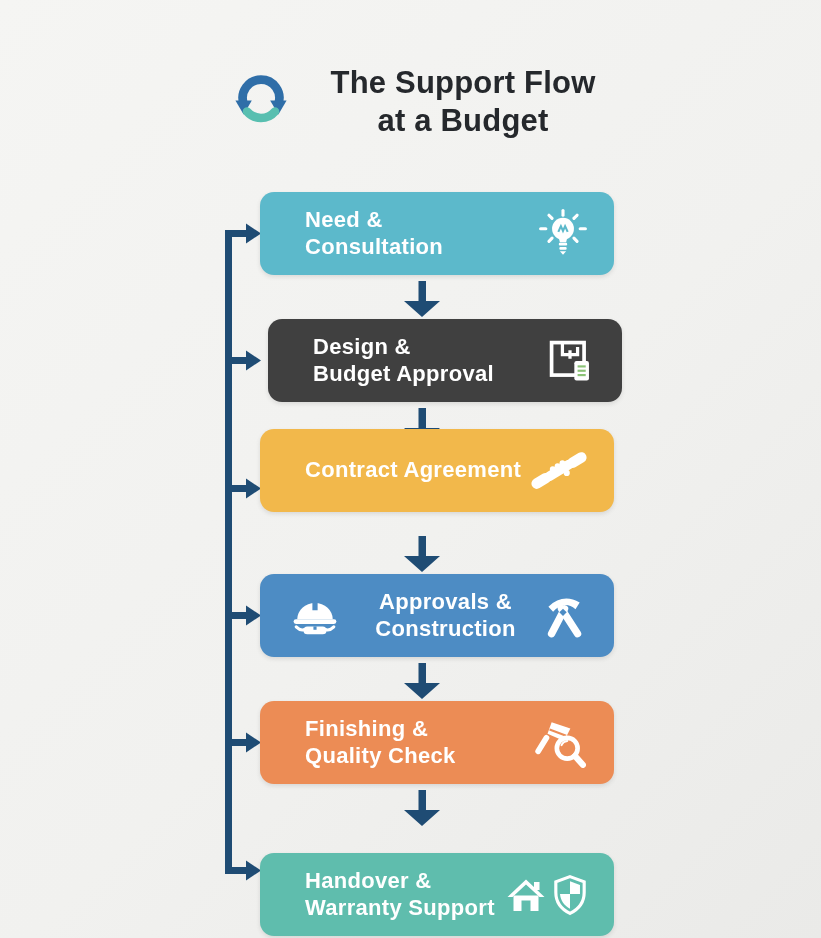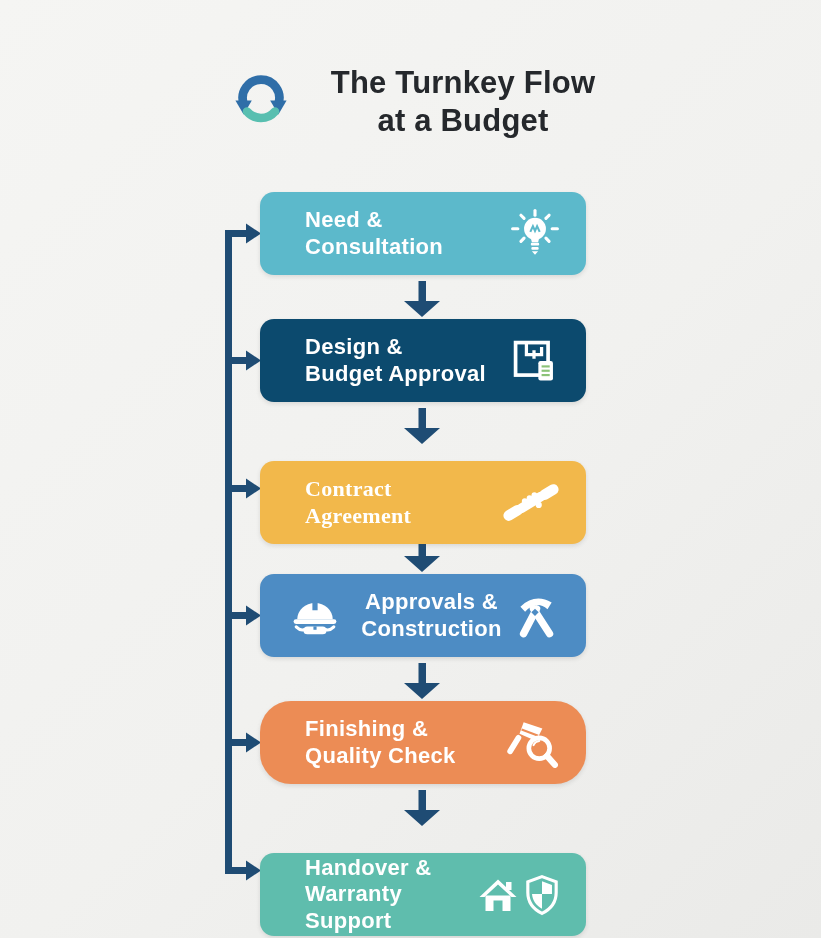--- a/index.html
+++ b/index.html
@@ -18,45 +18,45 @@
   .title-block{position:absolute;left:230px;top:64px;display:flex;align-items:flex-start;}
   .logo{width:62px;height:56px;margin-top:6px;flex:none;}
   .title-text{width:330px;margin-left:6px;text-align:center;color:var(--title);
     font-weight:bold;font-size:31px;line-height:38px;letter-spacing:.2px;}
   
   .connectors{position:absolute;left:0;top:0;width:821px;height:938px;pointer-events:none;}
   .connectors path{stroke:var(--navy);fill:none;}
   .connectors polygon,.connectors rect{fill:var(--navy);}
   
   .step{
-    position:absolute;left:260px;width:326px;height:83px;border-radius:14px;
+    position:absolute;left:260px;width:354px;height:83px;border-radius:14px;
     display:flex;align-items:center;padding:0 26px 0 45px;
     box-shadow:0 2px 4px rgba(70,70,70,.14);
   }
   .step .label{flex:1;color:#fff;font-weight:bold;font-size:22px;line-height:26.5px;
     letter-spacing:.3px;white-space:pre-line;}
   .step .icon{flex:none;display:flex;align-items:center;justify-content:center;}
   .step .icon-left{margin-right:14px;margin-left:-14px;}
   .step.center .label{text-align:center;}
-  .s0{top:192px;} .s1{top:319px;} .s2{top:461px;font-family:Liberation Serif, serif;} .s3{top:574px;} .s4{top:701px;} .s5{top:829px;margin-top:24px;}
+  .s0{top:192px;} .s1{top:319px;} .s2{top:429px;} .s3{top:574px;} .s4{top:701px;} .s5{top:829px;margin-top:24px;}
 </style>
 </head>
 <body>
 
 <div class="canvas">
 
   <div class="title-block">
     <svg class="logo" viewBox="0 0 64 58">
       <path d="M14 35 A19 19 0 1 1 50 35" stroke="var(--logo-blue)" stroke-width="9" fill="none"></path>
       <polygon points="5.5,31.5 22.5,31.5 14,46" fill="var(--logo-blue)"></polygon>
       <polygon points="41.5,31.5 58.5,31.5 50,46" fill="var(--logo-blue)"></polygon>
       <path d="M17.5 43 A19 19 0 0 0 46.5 43" stroke="var(--logo-teal)" stroke-width="9" fill="none" stroke-linecap="round"></path>
     </svg>
     <div class="title-text">
-      <div>The Turnkey Flow</div>
+      <div>The Support Flow</div>
       <div>at a Budget</div>
     </div>
   </div>
 
   <svg class="connectors" viewBox="0 0 821 938">
 
     <path d="M228.5 233.5 V870.5" stroke-width="7"></path>
 
     <g>
       <path d="M225 233.5 H247" stroke-width="7"></path>
@@ -104,21 +104,21 @@
         <circle cx="24" cy="19" r="10.5" fill="#fff"></circle>
         <polygon points="20,28 28,28 27,32 21,32" fill="#fff"></polygon>
         <path d="M19.5 22 L22 16.5 L24 21 L26 16.5 L28.5 22" stroke="currentColor" stroke-width="2" fill="none"></path>
         <rect x="20" y="32.5" width="8" height="2.6" rx="1" fill="#fff"></rect>
         <rect x="20.5" y="36.5" width="7" height="2.6" rx="1" fill="#fff"></rect>
         <polygon points="21,40.5 27,40.5 24,44" fill="#fff"></polygon>
       </svg>
     </span>
   </div>
 
-  <div class="step s1" style="background: #0c4a6e; color: rgb(140, 195, 119);">
+  <div class="step s1" style="background: #404040; color: rgb(140, 195, 119); margin-left: 8px;">
     <div class="label">Design &amp;
 Budget Approval</div>
     <span class="icon">
       <svg width="52" height="52" viewBox="0 0 48 48">
         <rect x="7" y="7" width="30" height="30" fill="none" stroke="#fff" stroke-width="3.4"></rect>
         <path d="M17 7 V18 H24 M24 14 V22 M24 18 H31 V11" stroke="#fff" stroke-width="3" fill="none"></path>
         <rect x="28" y="24" width="13.5" height="18" rx="2" fill="#fff"></rect>
         <g stroke="currentColor" stroke-width="2">
           <line x1="31" y1="29" x2="38.5" y2="29"></line>
           <line x1="31" y1="33" x2="38.5" y2="33"></line>
@@ -164,21 +164,21 @@
     <span class="icon">
       <svg width="50" height="50" viewBox="0 0 48 48">
         <line x1="25.5" y1="17" x2="13" y2="41" stroke="#fff" stroke-width="7" stroke-linecap="round"></line>
         <line x1="22.5" y1="17" x2="38" y2="41" stroke="#fff" stroke-width="7" stroke-linecap="round"></line>
         <path d="M10 15 Q24 2 40 11 L36 17.5 Q25 8.5 14.5 20 Z" fill="#fff"></path>
         <rect x="21.5" y="18" width="5" height="5" fill="currentColor" transform="rotate(45 24 20.5)"></rect>
       </svg>
     </span>
   </div>
 
-  <div class="step s4" style="background: rgb(236, 140, 85); color: rgb(236, 140, 85); border-radius: 31px;">
+  <div class="step s4" style="background: rgb(236, 140, 85); color: rgb(236, 140, 85);">
     <div class="label">Finishing &amp;
 Quality Check</div>
     <span class="icon">
       <svg width="54" height="52" viewBox="0 0 52 50">
         <polygon points="17,5 35,11 29,23 13,16" fill="#fff"></polygon>
         <line x1="15" y1="12" x2="31" y2="18" stroke="currentColor" stroke-width="2"></line>
         <line x1="12" y1="20" x2="4" y2="33" stroke="#fff" stroke-width="5.5" stroke-linecap="round"></line>
         <circle cx="32" cy="30" r="10" fill="none" stroke="#fff" stroke-width="4.5"></circle>
         <path d="M26.5 27 Q28 23.5 32 23" stroke="#fff" stroke-width="2" fill="none" stroke-linecap="round"></path>
         <line x1="39.5" y1="37.5" x2="47" y2="46" stroke="#fff" stroke-width="6" stroke-linecap="round"></line>

